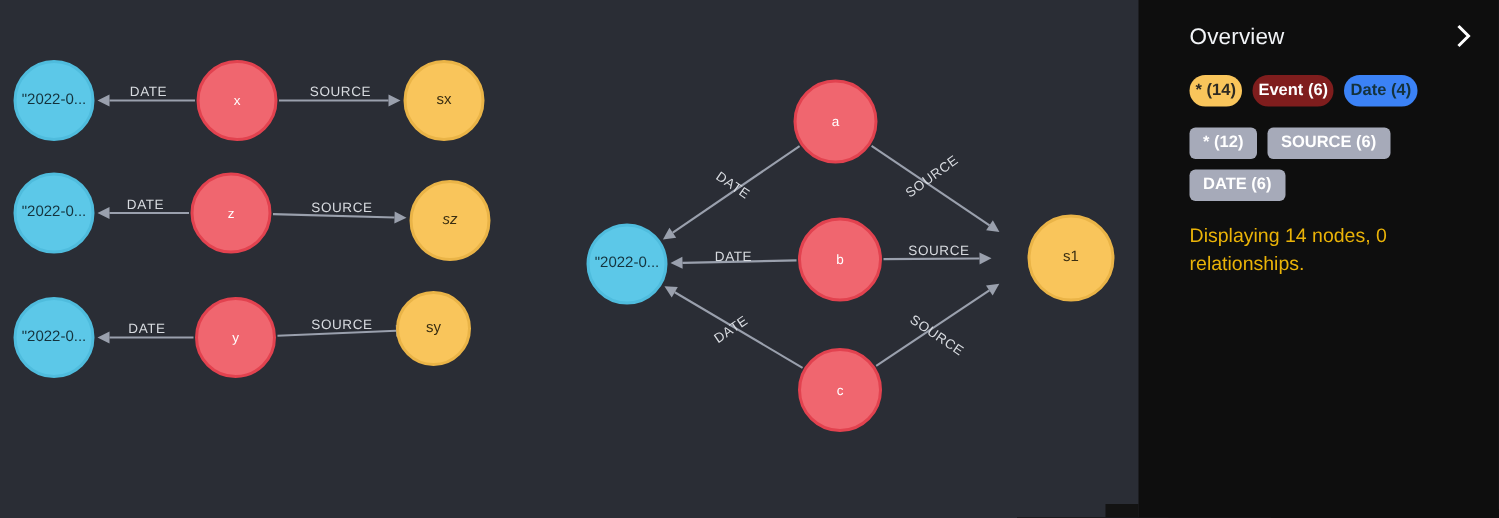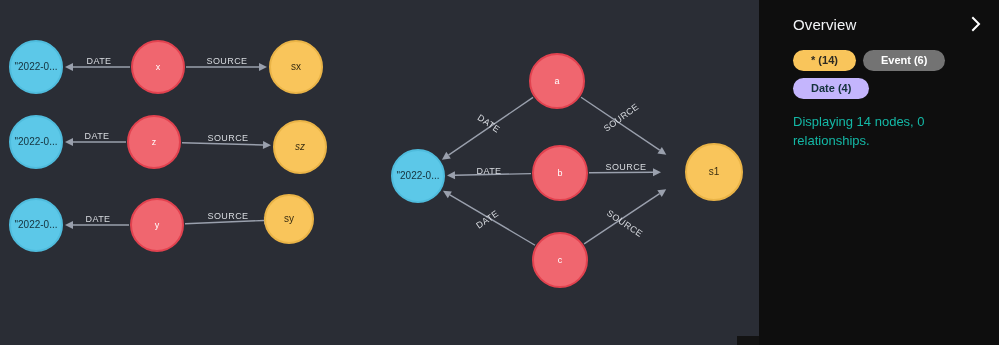--- a/index.html
+++ b/index.html
@@ -127,50 +127,50 @@
     display: flex;
     flex-wrap: wrap;
     gap: 7px;
     margin-bottom: 14px;
   }
   .pill {
     display: inline-flex;
     align-items: center;
     justify-content: center;
     height: 21px;
-    padding: 0 18px;
+    padding: 0 4px;
     border-radius: 11px;
     font-size: 11px;
     font-weight: bold;
     cursor: pointer;
     white-space: nowrap;
     line-height: 1;
   }
   .pill.amber  { background: #f9c55b; color: #2d2a22; }
-  .pill.red    { background: #737373; color: #ffffff; }
-  .pill.cyan   { background: #c4b5fd; color: #14323c; }
+  .pill.red    { background: #7f1d1d; color: #ffffff; }
+  .pill.cyan   { background: #3b82f6; color: #14323c; }
 
   .rel-pill {
     display: inline-flex;
     align-items: center;
     justify-content: center;
     height: 21px;
     padding: 0 9px;
     border-radius: 4px;
     font-size: 11px;
     font-weight: bold;
     background: #a6aab9;
     color: #ffffff;
     cursor: pointer;
     white-space: nowrap;
     line-height: 1;
   }
   #displaying-text {
     font-size: 13px;
-    color: #14b8a6;
+    color: #eab308;
     line-height: 1.45;
     margin-top: 4px;
   }
 </style>
 </head>
 <body>
 
 <div id="app">
 
   <div id="canvas-wrap">
@@ -273,17 +273,22 @@
         </svg>
       </div>
     </div>
 
     <div class="pill-row" id="node-label-pills">
         <div class="pill amber">* (14)</div>
         <div class="pill red">Event (6)</div>
         <div class="pill cyan">Date (4)</div>
       </div>
 
+    <div class="pill-row" id="relationship-pills">
+        <div class="rel-pill">* (12)</div>
+        <div class="rel-pill">SOURCE (6)</div>
+        <div class="rel-pill">DATE (6)</div>
+      </div>
 
     <div id="displaying-text">Displaying 14 nodes, 0 relationships.</div>
   </div>
 
 </div>
 
 </body></html>

